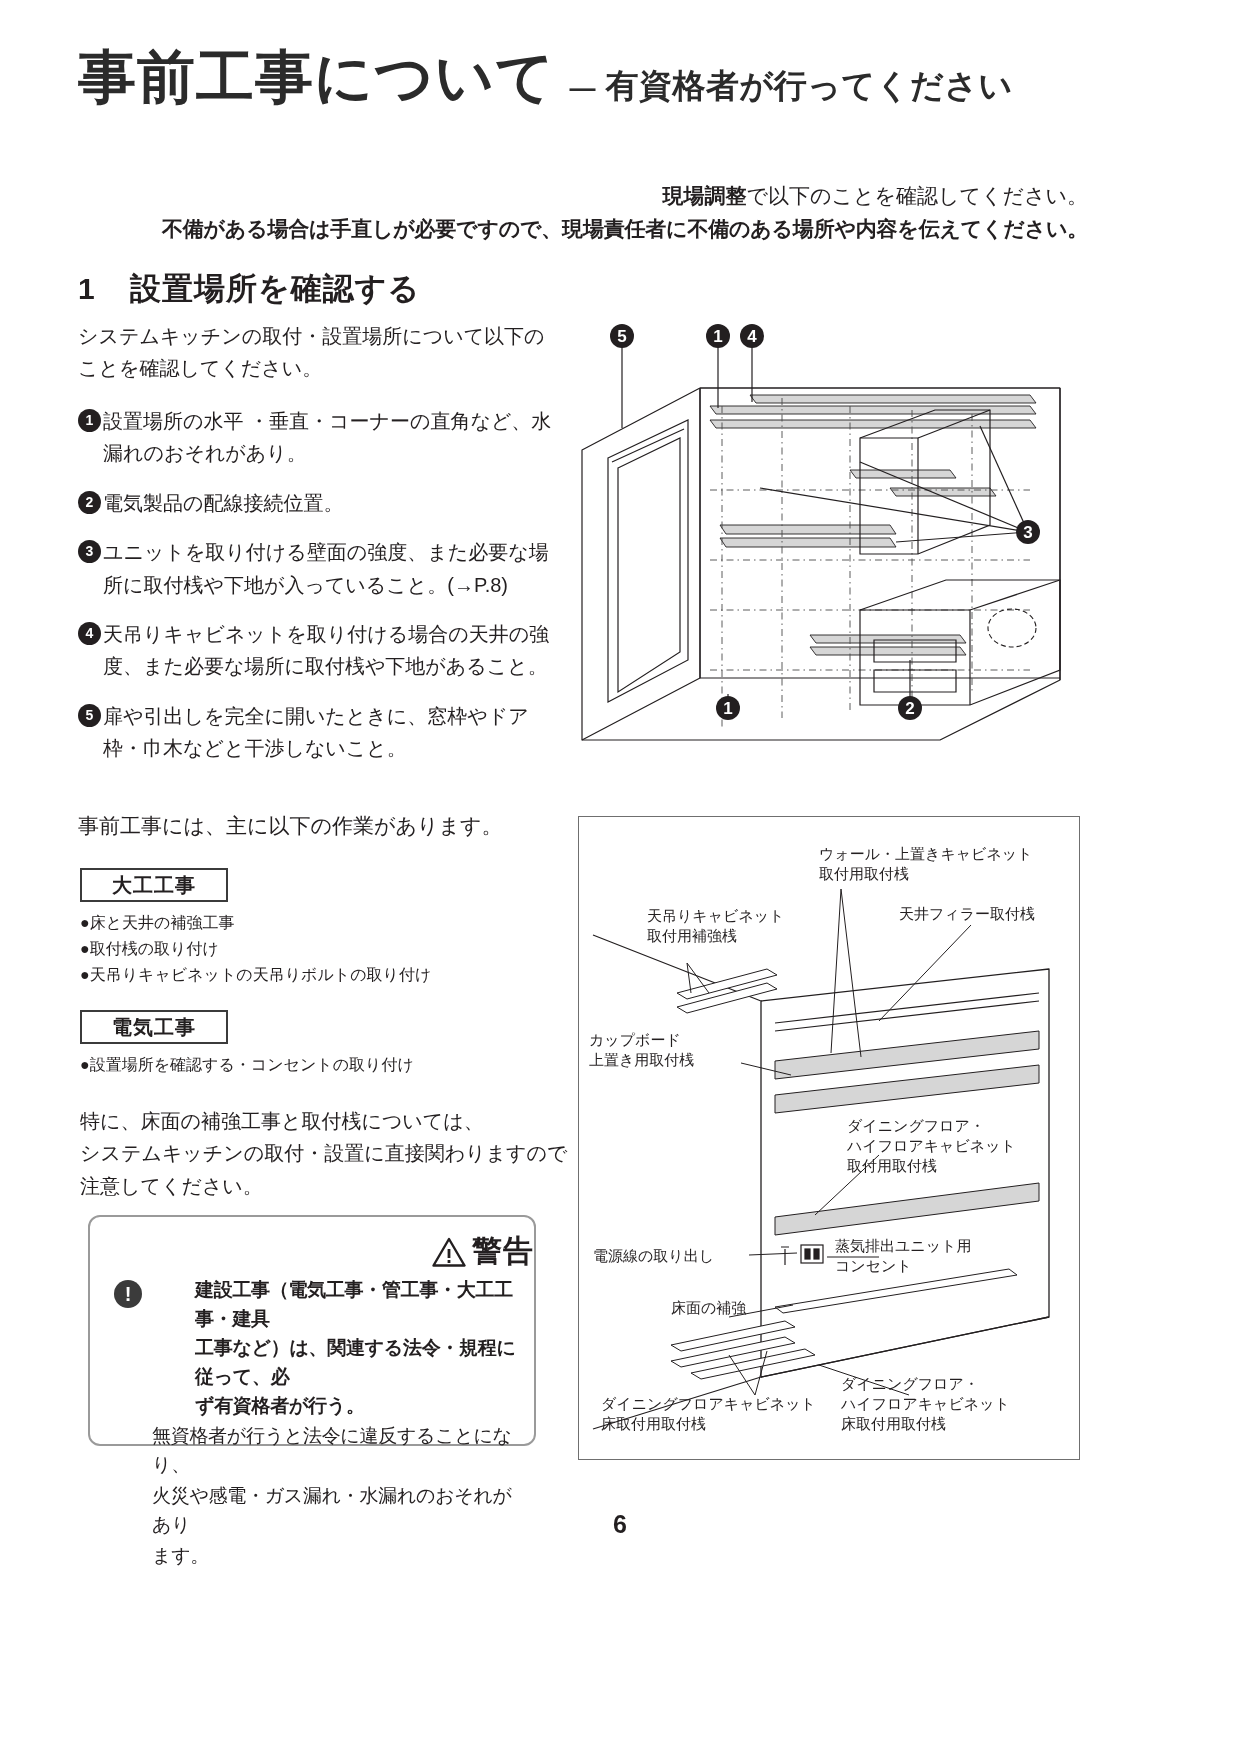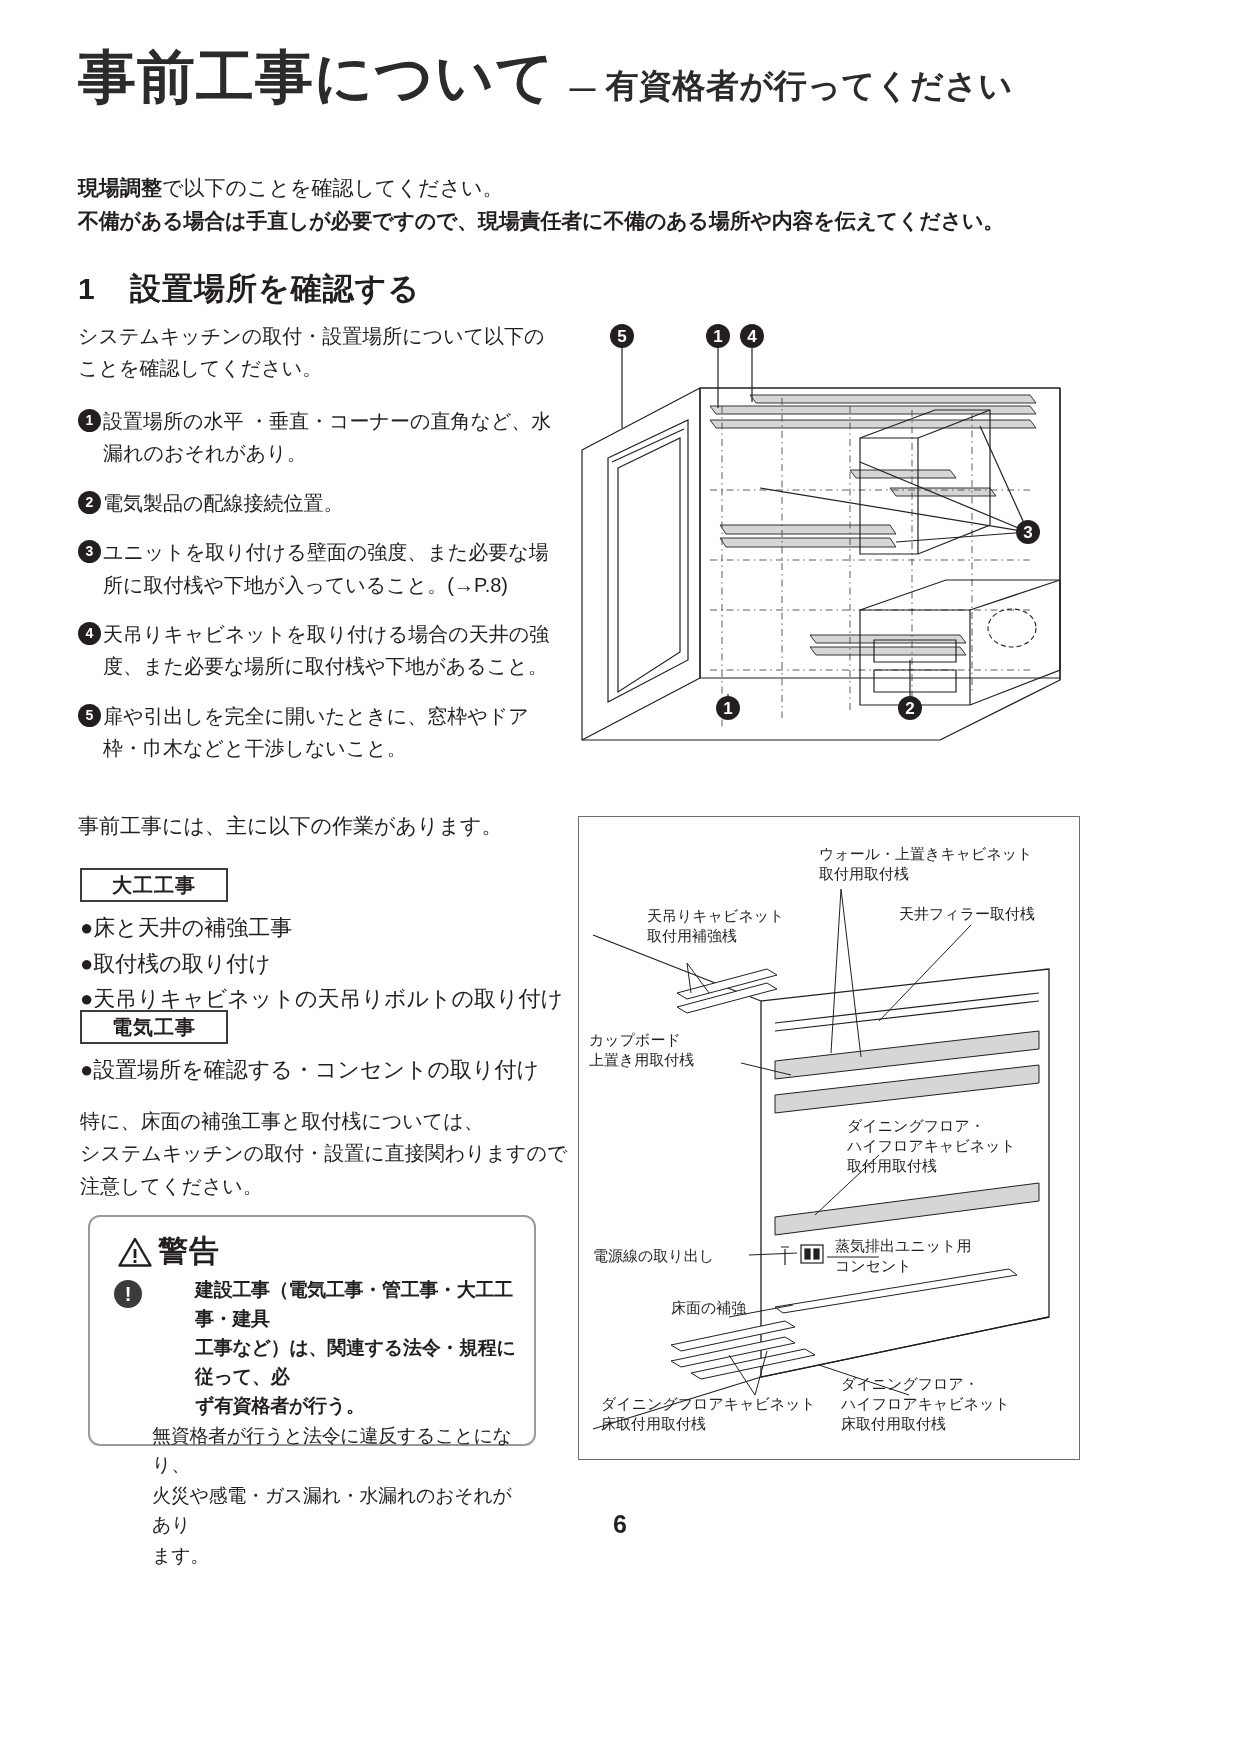--- a/index.html
+++ b/index.html
@@ -24,21 +24,21 @@
     color:#2b2b2b; line-height:1;
   }
   .title-dash {
     font-size:26px; font-weight:bold; margin:0 10px 0 14px; color:#2b2b2b;
   }
   .title-sub {
     font-size:33px; font-weight:bold; color:#2b2b2b; letter-spacing:0.5px;
   }
 
   
-  .intro { position:absolute; left:78px; top:172px; width:1010px; }
+  .intro { position:absolute; left:78px; top:180px; width:1010px;text-align:right; }
   .intro-line1 { font-size:21px; line-height:1.55; }
   .intro-line1 .strong { font-weight:bold; }
   .intro-line2 { font-size:21px; font-weight:bold; line-height:1.55; letter-spacing:-0.2px;}
 
   
   .sec-head {
     position:absolute; left:78px; top:268px;
     display:flex; align-items:baseline;
     font-weight:bold;
   }
@@ -65,34 +65,34 @@
   .cat-box {
     position:absolute;
     border:2px solid #3b3b3b;
     width:148px; height:34px;
     display:flex; align-items:center; justify-content:center;
     font-size:20px; font-weight:bold; letter-spacing:1px;
   }
   .cat-box.carpentry { left:80px; top:868px; }
   .cat-box.electrical { left:80px; top:1010px; }
 
-  .bullets { position:absolute; font-size:22px; line-height:1.62; }
+  .bullets { position:absolute; font-size:16px; line-height:1.62; }
   .bullets.carpentry { left:80px; top:910px; }
   .bullets.electrical { left:80px; top:1052px; }
   .bullets div { white-space:nowrap; }
 
   .note-para { position:absolute; left:80px; top:1105px;
     font-size:20px; line-height:1.62; }
 
   
   .warn-box {
     position:absolute; left:88px; top:1215px; width:448px; height:231px;
     border:2px solid #9a9a9a; border-radius:12px;
   }
-  .warn-head { display:flex; align-items:center; margin:14px 0 4px 28px; }
+  .warn-head { display:flex; align-items:center; margin:14px 0 4px 28px;justify-content:flex-end; }
   .warn-tri { width:34px; height:30px; margin-right:6px; }
   .warn-word { font-size:30px; font-weight:bold; letter-spacing:1px; }
   .warn-body { display:flex; margin:2px 0 0 24px; padding-right:16px; }
   .warn-excl {
     flex:0 0 auto; width:28px; height:28px; border-radius:50%;
     background:#3b3b3b; color:#fff; font-weight:bold; font-size:20px;
     display:flex; align-items:center; justify-content:center;
     margin-right:10px; margin-top:4px;
   }
   .warn-texts { flex:1 1 auto; font-size:19px; line-height:1.52; }

